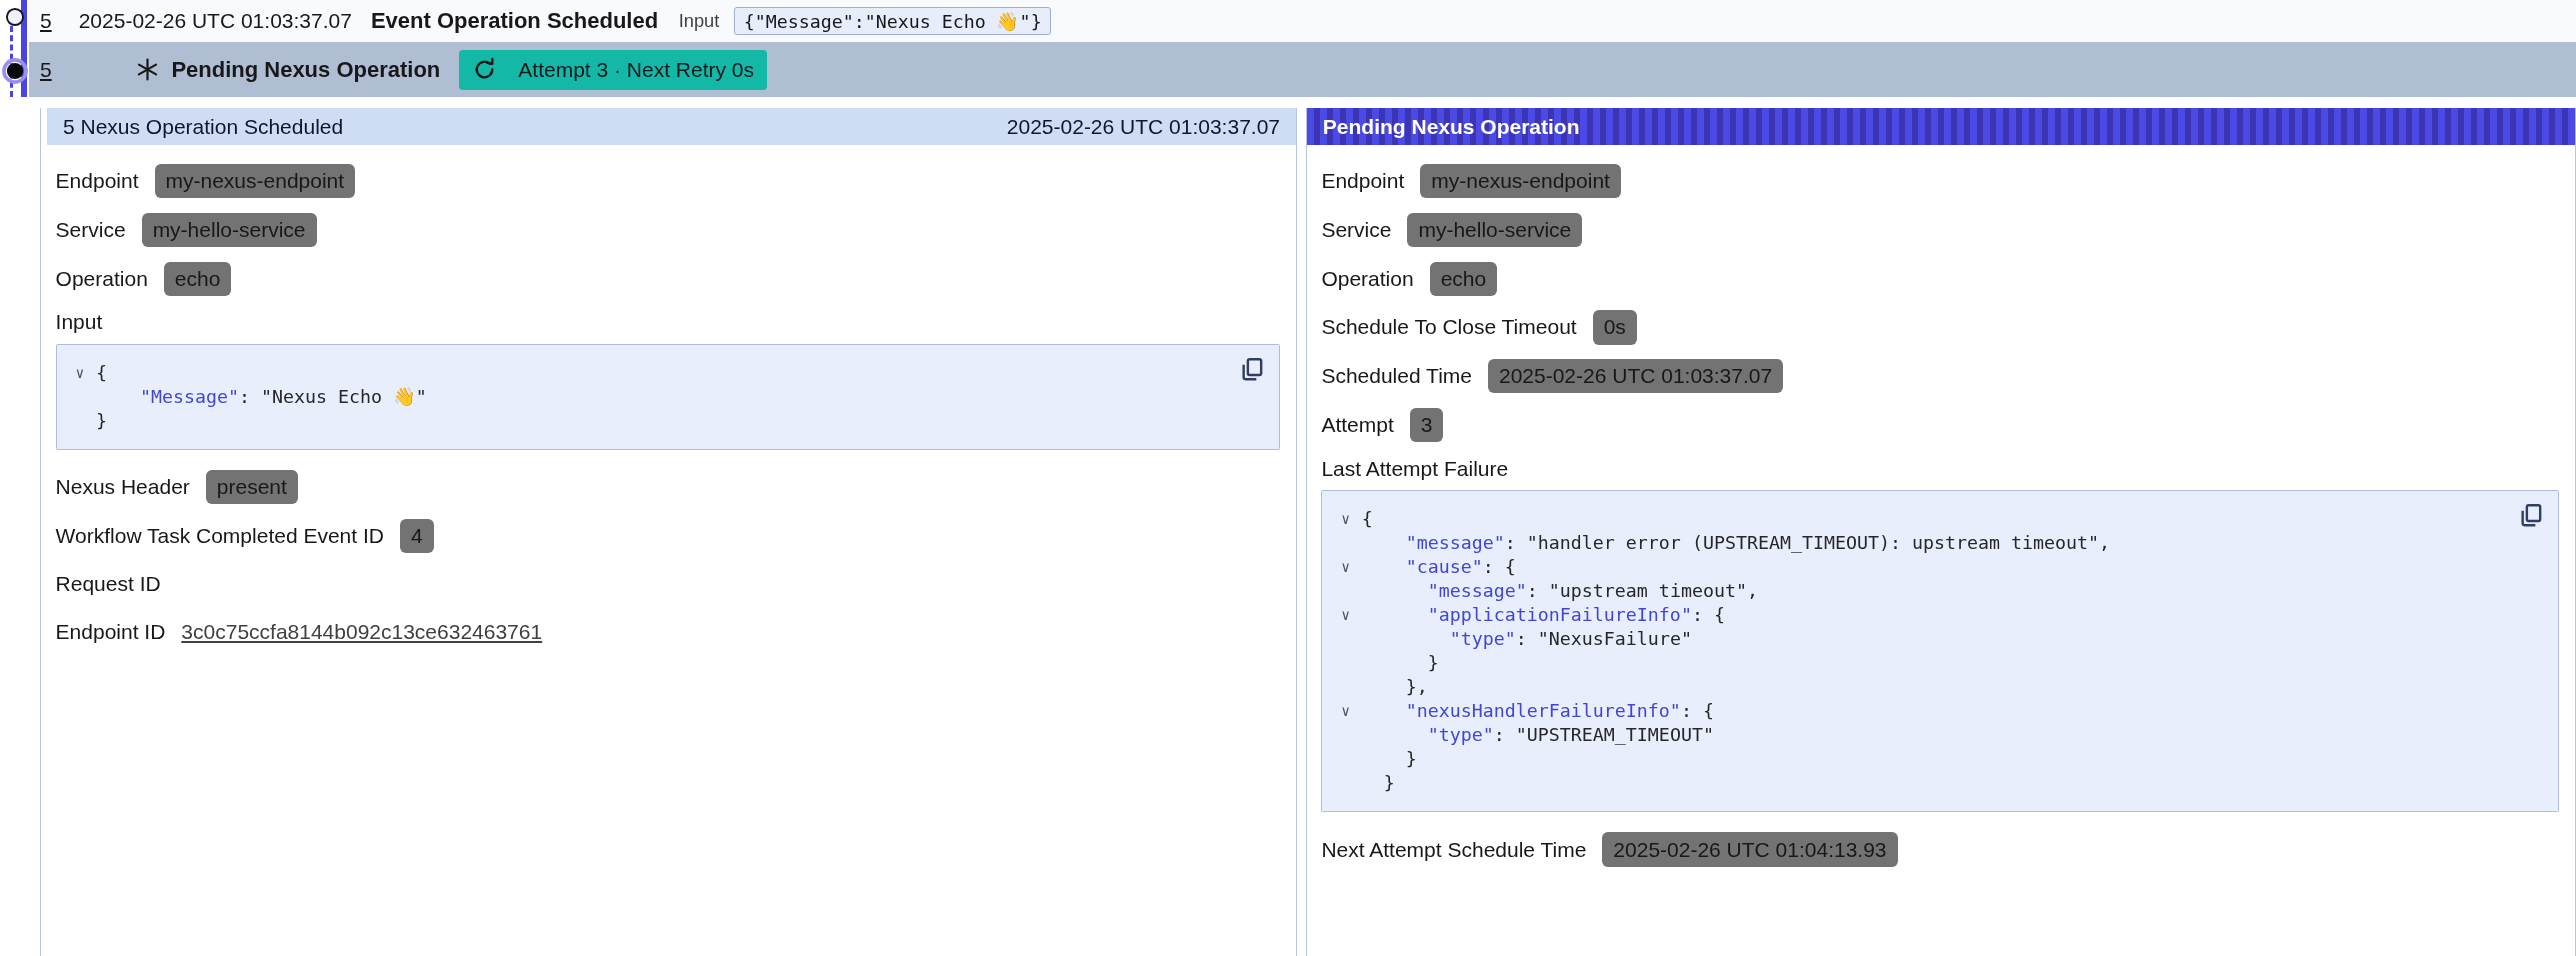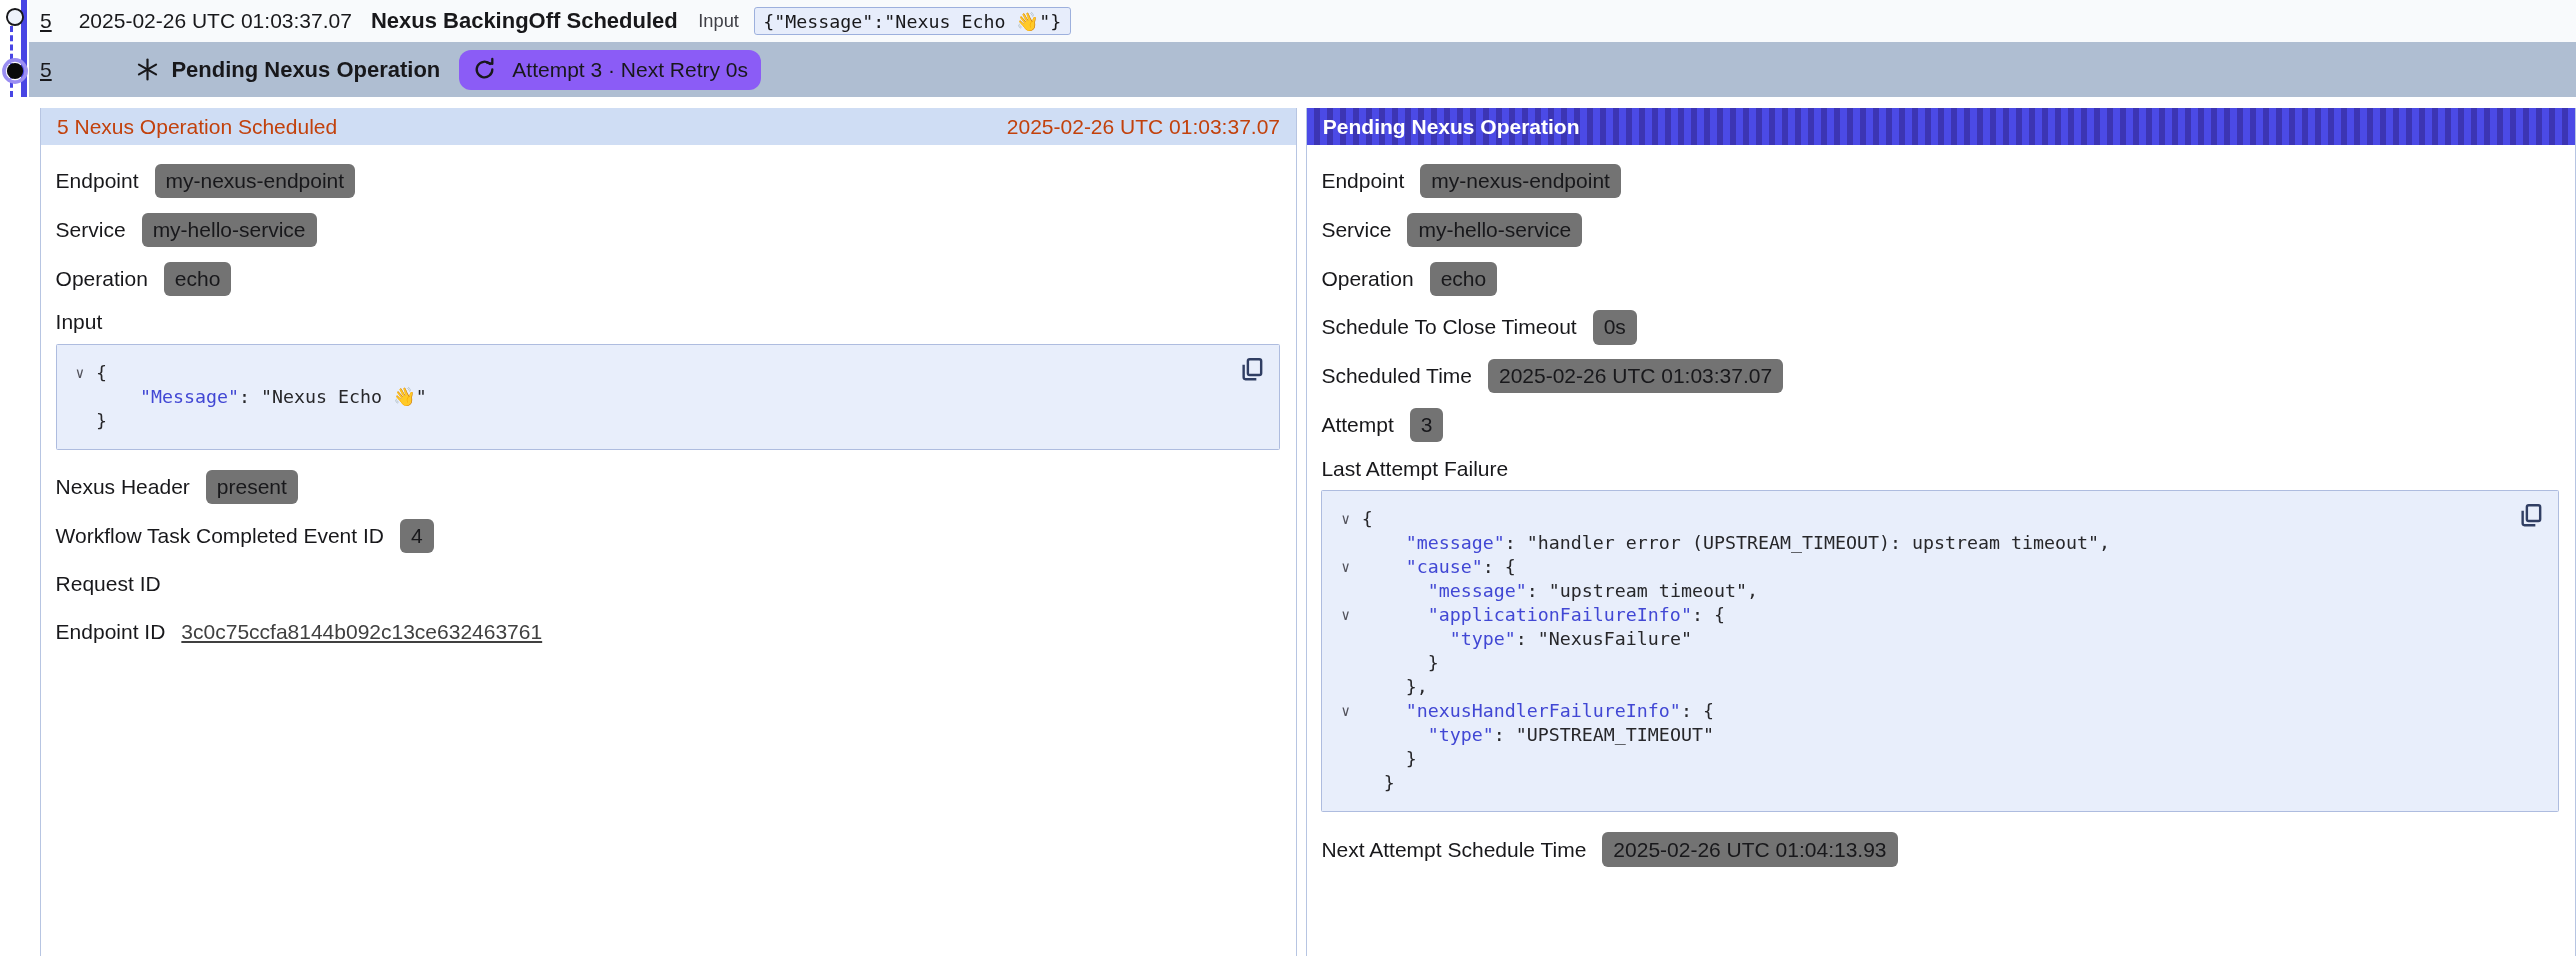--- a/index.html
+++ b/index.html
@@ -26,34 +26,34 @@
   .ev-title { font-weight:700; font-size:22px; }
   .row-1 .ev-title { margin-left:19px; }
   .input-label { margin-left:20.5px; font-size:18.3px; color:#3f3f46; }
   .input-chip {
     margin-left:14.6px; background:#e7edfb; border:1.5px solid #9db0dd; border-radius:2.9px;
     padding:2.2px 8.8px; font-family:"DejaVu Sans Mono", monospace; font-size:18.3px; color:#18181b;
   }
   .asterisk { margin-left:83px; display:flex; align-items:center; }
   .row-2 .ev-title { margin-left:11.7px; }
   .retry-badge {
-    margin-left:19px; background:#8b5cf6; border-radius:12px; height:40px;
-    display:flex; align-items:center; gap:15px; padding:0 13px; font-size:21px; color:#18181b;
+    margin-left:19px; background:#14b8a6; border-radius:4px; height:40px;
+    display:flex; align-items:center; gap:21px; padding:0 13px; font-size:21px; color:#18181b;
   }
 
   
   .details { position:absolute; left:40px; top:108px; width:2536px; bottom:0; display:flex; gap:8.8px; }
   .panel { border-left:1.5px solid #b7c5e2; border-right:1.5px solid #b7c5e2; background:#ffffff; }
   .panel-left  { width:1257px; }
   .panel-right { width:1270px; }
   .panel-header {
     height:37px; display:flex; align-items:center; justify-content:space-between;
     padding:0 16px; font-size:21px;
   }
-  .panel-left .panel-header { background:#cfddf4; color:#c2410c; }
+  .panel-left .panel-header { background:#cfddf4; color:#0f172a;margin-left:6px; }
   .panel-right .panel-header {
     background:repeating-linear-gradient(to right, #4b4ae6 0 6.6px, #3c35b3 6.6px 13px);
     color:#ffffff; font-weight:600; justify-content:flex-start;
   }
   .panel-body { padding:19px 16px 19px 14.6px; }
 
   .field { display:flex; align-items:center; min-height:33px; margin-bottom:14.6px; font-size:21px; }
   .f-label { margin-right:16px; white-space:nowrap; }
   .chip { background:#737373; border-radius:5.9px; padding:5.1px 11px; color:#18181b; white-space:nowrap; }
   .f-link { color:#404040; text-decoration:underline; cursor:pointer; }
@@ -80,21 +80,21 @@
   <circle cx="15" cy="15" r="11" fill="#eef2fb" stroke="#18181b" stroke-width="2.6"></circle>
 </svg>
 <svg class="tl-dot" width="28" height="28" viewBox="0 0 38 38">
   <circle cx="19" cy="19" r="15" fill="none" stroke="#9a8ef2" stroke-width="5"></circle>
   <circle cx="19" cy="19" r="11" fill="#0a0a0a"></circle>
 </svg>
 
 <div class="row row-1">
   <a class="ev-id">5</a>
   <span class="ev-ts">2025-02-26 UTC 01:03:37.07</span>
-  <span class="ev-title">Nexus BackingOff Scheduled</span>
+  <span class="ev-title">Event Operation Scheduled</span>
   <span class="input-label">Input</span>
   <span class="input-chip">{"Message":"Nexus Echo 👋"}</span>
 </div>
 
 <div class="row row-2">
   <a class="ev-id">5</a>
   <span class="asterisk">
     <svg width="25" height="25" viewBox="0 0 24 24" fill="none" stroke="#18181b" stroke-width="2.1" stroke-linecap="round">
       <line x1="12" y1="2.5" x2="12" y2="21.5"></line>
       <line x1="3.8" y1="7.3" x2="20.2" y2="16.7"></line>

